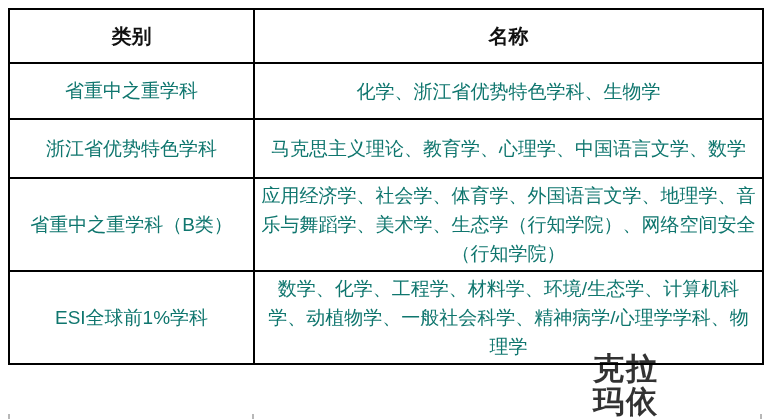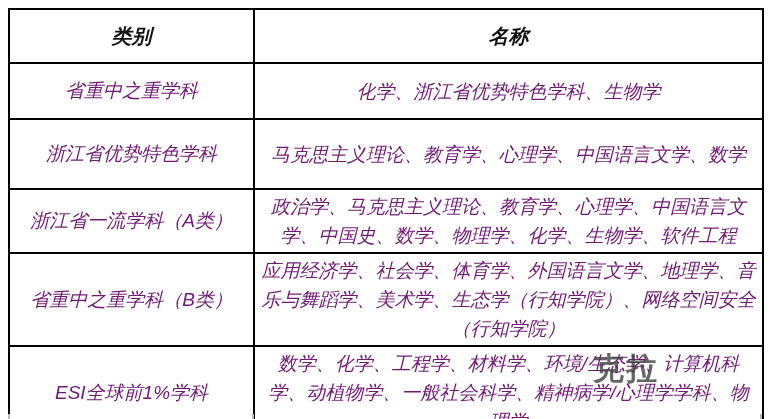--- a/index.html
+++ b/index.html
@@ -24,47 +24,46 @@
   }
   table.disciplines col.col-category { width: 245px; }
   table.disciplines col.col-name { width: 509px; }
   table.disciplines th,
   table.disciplines td {
     border: 2px solid #000000;
     text-align: center;
     vertical-align: middle;
     padding: 2px 6px;
     overflow: hidden;
-    font-style: italic;
   }
   table.disciplines th {
     font-size: 20px;
     font-weight: bold;
     color: #111111;
   }
   table.disciplines td {
     font-size: 19px;
     font-weight: normal;
-    color: #701a75;
+    color: #0f766e;
   }
   td.name-cell { line-height: 29px; }
   td.category-cell { line-height: 24px; }
   thead tr { height: 54px; }
   tbody tr:nth-child(1) { height: 56px; }
-  tbody tr:nth-child(2) { height: 70px; }
+  tbody tr:nth-child(2) { height: 59px; }
   tbody tr:nth-child(3) { height: 60px; }
   tbody tr:nth-child(4) { height: 91px; }
   tbody tr:nth-child(5) { height: 87px; }
 
   .watermark {
     position: absolute;
     left: 593px;
     top: 352px;
     z-index: 5;
-    color: #404040;
+    color: #000000;
     opacity: 0.8;
     font-weight: bold;
     font-size: 31px;
     line-height: 33px;
     letter-spacing: 2px;
     text-align: center;
     pointer-events: none;
   }
 
   .cut-line {
@@ -97,35 +96,32 @@
     <tbody>
       <tr>
         <td class="category-cell">省重中之重学科</td>
         <td class="name-cell">化学、浙江省优势特色学科、生物学</td>
       </tr>
       <tr>
         <td class="category-cell">浙江省优势特色学科</td>
         <td class="name-cell">马克思主义理论、教育学、心理学、中国语言文学、数学</td>
       </tr>
       <tr>
-        <td class="category-cell">浙江省一流学科（A类）</td>
-        <td class="name-cell">政治学、马克思主义理论、教育学、心理学、中国语言文学、中国史、数学、物理学、化学、生物学、软件工程</td>
-      </tr>
-      <tr>
         <td class="category-cell">省重中之重学科（B类）</td>
         <td class="name-cell">应用经济学、社会学、体育学、外国语言文学、地理学、音乐与舞蹈学、美术学、生态学（行知学院）、网络空间安全（行知学院）</td>
       </tr>
       <tr>
         <td class="category-cell">ESI全球前1%学科</td>
         <td class="name-cell">数学、化学、工程学、材料学、环境/生态学、计算机科学、动植物学、一般社会科学、精神病学/心理学学科、物理学</td>
       </tr>
     </tbody>
   </table>
 
   <div class="watermark">
     <div>克拉</div>
+    <div>玛依</div>
   </div>
 
   <div class="cut-line l1"></div>
   <div class="cut-line l2"></div>
   <div class="cut-line l3"></div>
 
 </div>
 
 </body></html>

